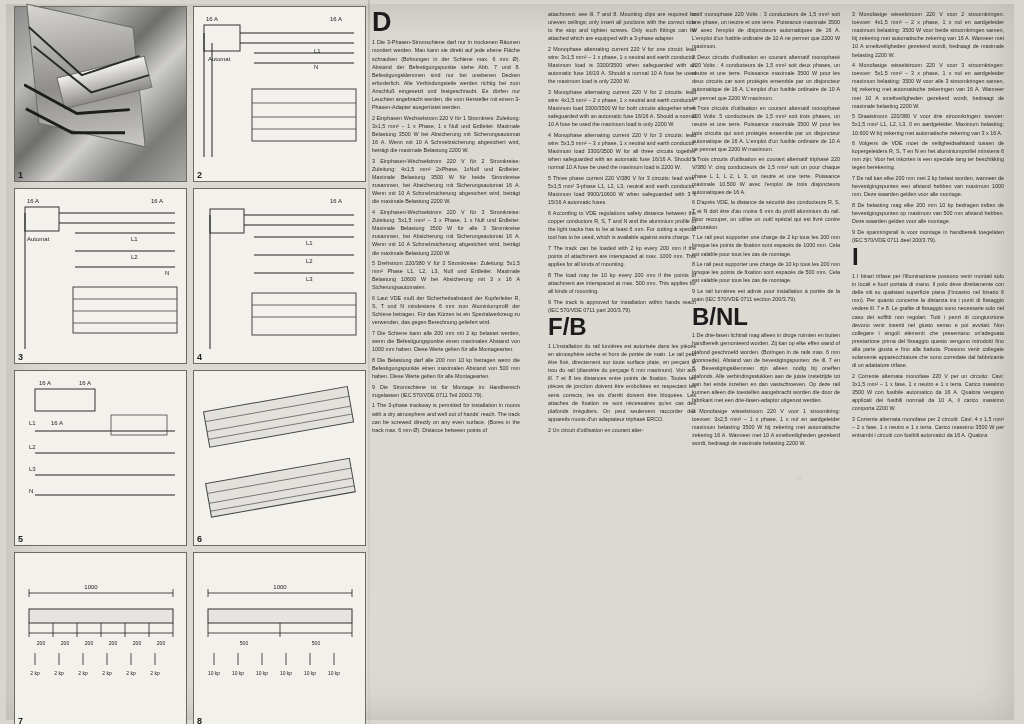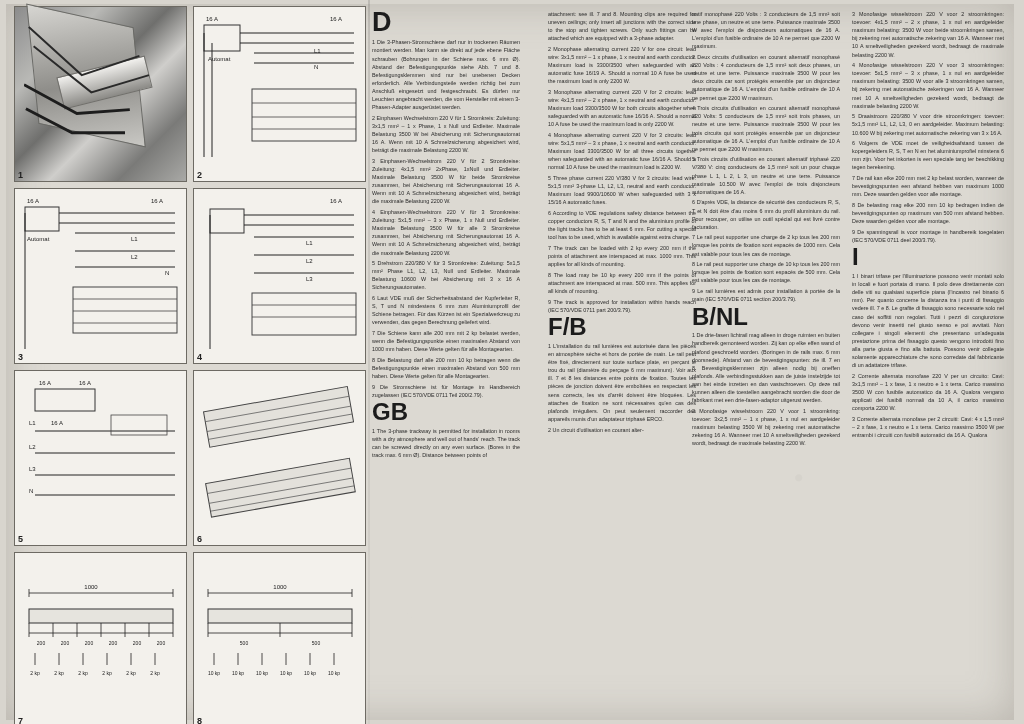--- a/index.html
+++ b/index.html
@@ -309,21 +309,20 @@
       <div class="bigletter">D</div>
       <p class="para">1 Die 3-Phasen-Stromschiene darf nur in trockenen Räumen montiert werden. Man kann sie direkt auf jede ebene Fläche schrauben (Bohrungen in der Schiene max. 6 mm Ø). Abstand der Befestigungspunkte siehe Abb. 7 und 8. Befestigungsklemmen sind nur bei unebenen Decken erforderlich. Alle Verbindungsteile werden richtig bei zum Anschluß eingesetzt und festgeschraubt. Es dürfen nur Leuchten angebracht werden, die vom Hersteller mit einem 3-Phasen-Adapter ausgerüstet werden.</p>
       <p class="para">2 Einphasen Wechselstrom 220 V für 1 Stromkreis: Zuleitung: 3x1,5 mm² – 1 x Phase, 1 x Null und Erdleiter. Maximale Belastung 3500 W bei Absicherung mit Sicherungsautomat 16 A. Wenn mit 10 A Schmelzsicherung abgesichert wird, beträgt die maximale Belastung 2200 W.</p>
       <p class="para">3 Einphasen-Wechselstrom 220 V für 2 Stromkreise: Zuleitung: 4x1,5 mm² 2xPhase, 1xNull und Erdleiter. Maximale Belastung 3500 W für beide Stromkreise zusammen, bei Absicherung mit Sicherungsautomat 16 A. Wenn mit 10 A Schmelzsicherung abgesichert wird, beträgt die maximale Belastung 2200 W.</p>
       <p class="para">4 Einphasen-Wechselstrom 220 V für 3 Stromkreise: Zuleitung: 5x1,5 mm² – 3 x Phase, 1 x Null und Erdleiter. Maximale Belastung 3500 W für alle 3 Stromkreise zusammen, bei Absicherung mit Sicherungsautomat 16 A. Wenn mit 10 A Schmelzsicherung abgesichert wird, beträgt die maximale Belastung 2200 W.</p>
       <p class="para">5 Drehstrom 220/380 V für 3 Stromkreise: Zuleitung: 5x1,5 mm² Phase L1, L2, L3, Null und Erdleiter. Maximale Belastung 10600 W bei Absicherung mit 3 x 16 A Sicherungsautomaten.</p>
       <p class="para">6 Laut VDE muß der Sicherheitsabstand der Kupferleiter R, S, T und N mindestens 6 mm zum Aluminiumprofil der Schiene betragen. Für das Kürzen ist ein Spezialwerkzeug zu verwenden, das gegen Berechnung geliefert wird.</p>
       <p class="para">7 Die Schiene kann alle 200 mm mit 2 kp belastet werden, wenn die Befestigungspunkte einen maximalen Abstand von 1000 mm haben. Diese Werte gelten für alle Montagearten.</p>
       <p class="para">8 Die Belastung darf alle 200 mm 10 kp betragen wenn die Befestigungspunkte einen maximalen Abstand von 500 mm haben. Diese Werte gelten für alle Montagearten.</p>
       <p class="para">9 Die Stromschiene ist für Montage im Handbereich zugelassen (IEC 570/VDE 0711 Teil 200/2.79).</p>
-      <div class="bigletter sm">GB</div>
       <p class="para">1 The 3-phase trackway is permitted for installation in rooms with a dry atmosphere and well out of hands' reach. The track can be screwed directly on any even surface. (Bores in the track max. 6 mm Ø). Distance between points of</p>
     </div>
 
     <div class="col" id="col2">
       <p class="para">attachment: see ill. 7 and 8. Mounting clips are required for uneven ceilings; only insert all junctions with the correct side to the stop and tighten screws. Only such fittings can be attached which are equipped with a 3-phase adapter.</p>
       <p class="para">2 Monophase alternating current 220 V for one circuit: lead wire: 3x1,5 mm² – 1 x phase, 1 x neutral and earth conductor. Maximum load is 3300/3500 when safeguarded with an automatic fuse 16/19 A. Should a normal 10 A fuse be used the maximum load is only 2200 W.</p>
       <p class="para">3 Monophase alternating current 220 V for 2 circuits: lead wire: 4x1,5 mm² – 2 x phase, 1 x neutral and earth conductor. Maximum load 3300/3500 W for both circuits altogether when safeguarded with an automatic fuse 16/16 A. Should a normal 10 A fuse be used the maximum load is only 2200 W.</p>
       <p class="para">4 Monophase alternating current 220 V for 3 circuits: lead wire: 5x1,5 mm² – 3 x phase, 1 x neutral and earth conductor. Maximum load 3300/3500 W for all three circuits together when safeguarded with an automatic fuse 16/16 A. Should a normal 10 A fuse be used the maximum load is 2200 W.</p>
       <p class="para">5 Three phase current 220 V/380 V for 3 circuits: lead wire: 5x1,5 mm² 3-phase L1, L2, L3, neutral and earth conductor. Maximum load 9900/10600 W when safeguarded with 3 x 15/16 A automatic fuses.</p>
       <p class="para">6 According to VDE regulations safety distance between the copper conductors R, S, T and N and the aluminium profile of the light tracks has to be at least 6 mm. For cutting a special tool has to be used, which is available against extra charge.</p>

